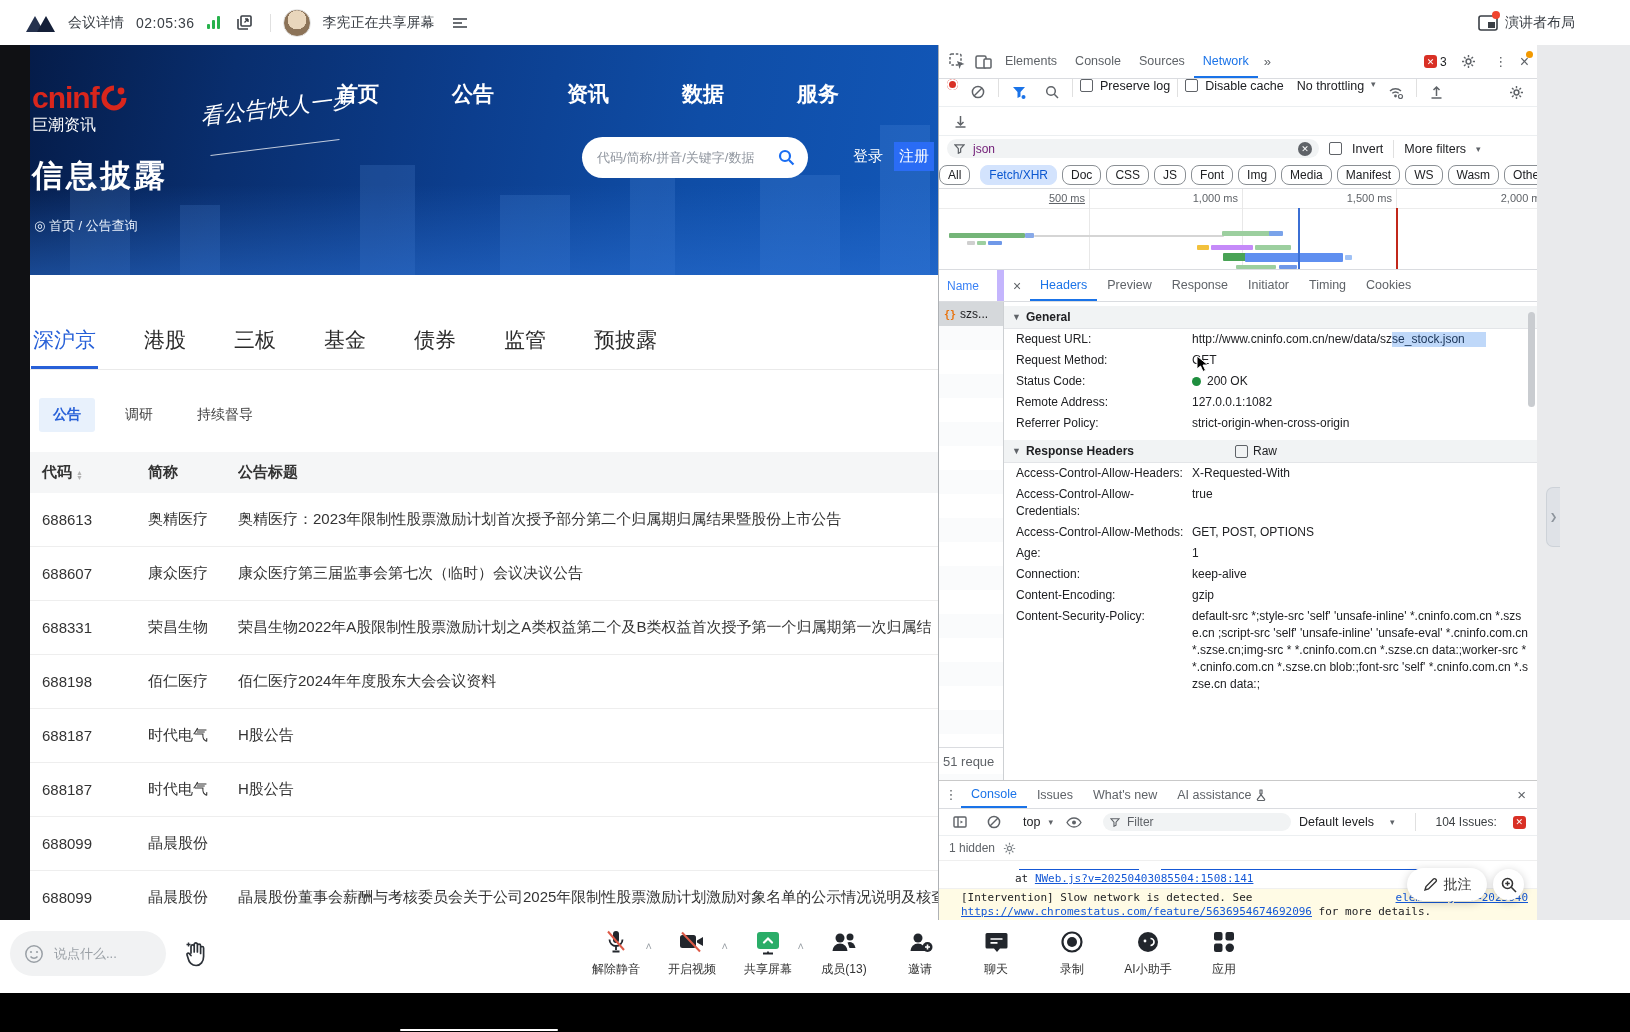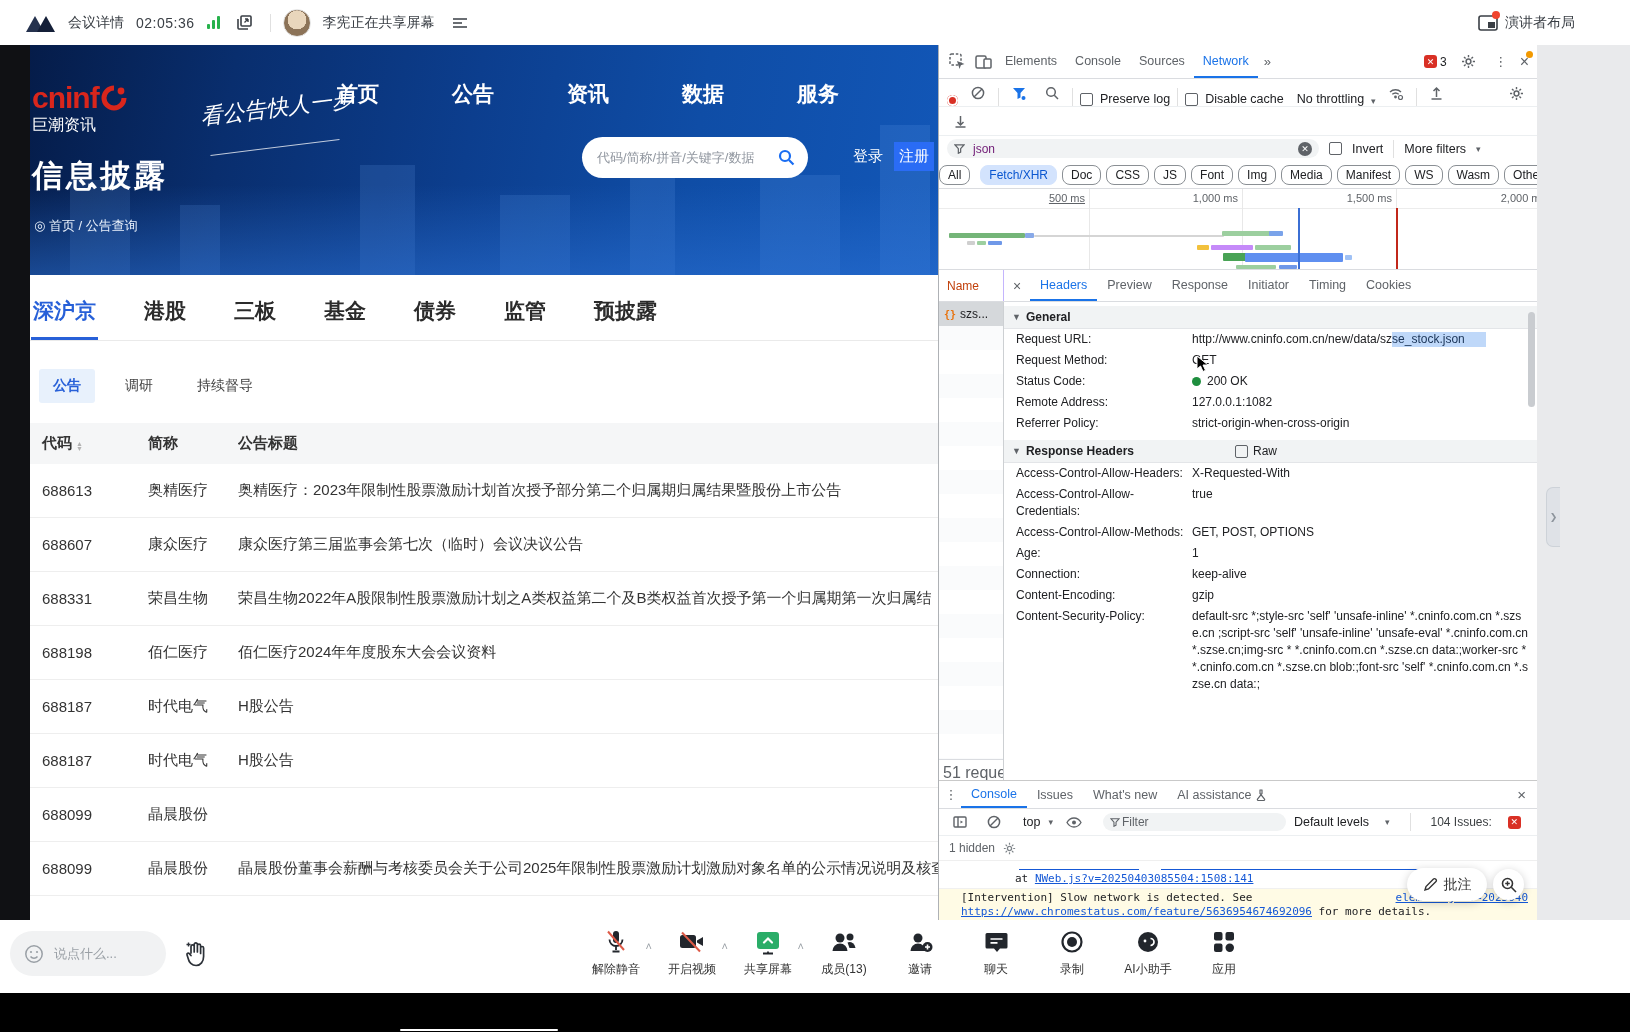--- a/index.html
+++ b/index.html
@@ -47,21 +47,21 @@
   .hero-title{position:absolute;left:2px;top:110px;color:#fff;font-size:31px;font-weight:bold;letter-spacing:3px;}
   .search-pill{position:absolute;left:552px;top:92px;width:226px;height:41px;background:#fff;border-radius:21px;
                display:flex;align-items:center;padding:0 13px;box-sizing:border-box;}
   .search-pill input{flex:1;border:none;outline:none;background:transparent;font-size:13px;color:#333;font-family:inherit;}
   .search-pill input::placeholder{color:#8f959e;}
   .login{position:absolute;left:823px;top:102px;color:#fff;font-size:15px;cursor:pointer;}
   .register{position:absolute;left:864px;top:97px;width:40px;height:29px;background:#2a6cf5;color:#fff;font-size:15px;
             display:flex;align-items:center;justify-content:center;cursor:pointer;}
   .crumb{position:absolute;left:4px;top:172px;color:#e8f0fb;font-size:13px;}
   .mtabs{display:flex;padding:22px 0 0 3px;border-bottom:1px solid #eaeaea;}
-  .mtab{font-size:21px;font-weight:bold;color:#2b2b2b;margin-right:48px;padding-bottom:15px;position:relative;cursor:pointer;}
+  .mtab{font-size:21px;font-weight:normal;color:#2b2b2b;margin-right:48px;padding-bottom:15px;position:relative;cursor:pointer;margin-top:29px;}
   .mtab.active{color:#2760d8;}
   .mtab.active::after{content:"";position:absolute;left:-2px;right:-2px;bottom:0;height:3px;background:#2760d8;}
   .stabs{display:flex;gap:16px;margin:28px 0 0 9px;align-items:center;}
   .stab{font-size:14px;color:#444;padding:8px 14px;border-radius:3px;cursor:pointer;}
   .stab.active{background:#e8f1fc;color:#2760d8;font-weight:bold;}
   .tbl{margin-top:20px;}
   .thead{display:flex;height:41px;background:#f5f6f7;align-items:center;font-size:15px;font-weight:bold;color:#333;}
   .c1{width:118px;padding-left:12px;box-sizing:border-box;}
   .c2{width:90px;}
   .c3{flex:1;white-space:nowrap;overflow:hidden;}
@@ -84,21 +84,21 @@
   .dt-tabbar{height:33px;display:flex;align-items:center;border-bottom:1px solid #dadce0;padding-left:5px;}
   .ibtn{width:26px;height:26px;display:flex;align-items:center;justify-content:center;cursor:pointer;color:#5f6368;flex:0 0 auto;}
   .dtab{padding:0 9px;height:33px;line-height:32px;font-size:12.5px;color:#5f6368;cursor:pointer;box-sizing:border-box;}
   .dtab.active{color:#1a73e8;border-bottom:2px solid #1a73e8;}
   .chev{font-size:13px;color:#5f6368;padding:0 6px;cursor:pointer;}
   .dt-tabbar .right{margin-left:auto;display:flex;align-items:center;gap:9px;padding-right:8px;}
   .errbadge{display:flex;align-items:center;gap:3px;cursor:pointer;}
   .errsq{width:13px;height:13px;background:#d93025;border-radius:3px;color:#fff;font-size:9px;display:flex;align-items:center;justify-content:center;}
   .xclose{position:relative;font-size:16px;color:#5f6368;cursor:pointer;line-height:16px;}
   .xclose .odot{position:absolute;right:-4px;top:-3px;width:7px;height:7px;border-radius:50%;background:#f29900;}
-  .dt-nettools{height:27px;display:flex;align-items:flex-end;gap:7px;padding:0 8px;border-bottom:1px solid #eceff1;}
+  .dt-nettools{height:27px;display:flex;align-items:flex-start;gap:7px;padding:0 8px;border-bottom:1px solid #eceff1;}
   .rec{width:11px;height:11px;border-radius:50%;background:#d93025;box-shadow:inset 0 0 0 2px #fff,inset 0 0 0 3px #d93025;cursor:pointer;}
   .cb{width:11px;height:11px;border:1px solid #5f6368;border-radius:2px;display:inline-block;cursor:pointer;flex:0 0 auto;}
   .lab{font-size:12.5px;color:#202124;white-space:nowrap;}
   .ddar{font-size:9px;color:#5f6368;}
   .dt-row2{height:28px;display:flex;align-items:center;padding-left:8px;border-bottom:1px solid #eceff1;}
   .dt-filterrow{height:25px;display:flex;align-items:center;gap:10px;padding:0 8px;}
   .fpill{width:372px;height:19px;background:#f1f3f4;border-radius:10px;display:flex;align-items:center;gap:6px;padding:0 7px;box-sizing:border-box;}
   .fpill input{flex:1;border:none;background:transparent;outline:none;font-size:12px;color:#701a75;font-family:inherit;}
   .clrx{width:14px;height:14px;border-radius:50%;background:#5f6368;color:#fff;font-size:9px;display:flex;align-items:center;justify-content:center;cursor:pointer;}
   .dt-chips{height:27px;display:flex;align-items:center;gap:5px;padding:0 0;border-bottom:1px solid #dadce0;}
@@ -106,52 +106,52 @@
   .chip{padding:2px 8px;border:1px solid #8a8f94;border-radius:8px;font-size:12px;color:#202124;cursor:pointer;white-space:nowrap;}
   .chip.active{background:#d3e3fd;border-color:#d3e3fd;color:#0b57d0;}
   .dt-timeline{height:80px;position:relative;border-bottom:1px solid #dadce0;overflow:hidden;}
   .tick{position:absolute;top:3px;font-size:11px;color:#5f6368;transform:translateX(-100%);white-space:nowrap;}
   .tband{position:absolute;left:0;right:0;top:0;height:19px;border-bottom:1px solid #ececec;}
   .gline{position:absolute;top:0;bottom:0;width:1px;background:#e8e8e8;}
   .wfbar{position:absolute;border-radius:1px;}
   .dcl{position:absolute;top:19px;bottom:0;width:2px;background:#3b6fd4;}
   .loadl{position:absolute;top:19px;bottom:0;width:2px;background:#c1271a;}
   .dt-splithead{height:31px;display:flex;border-bottom:1px solid #dadce0;align-items:stretch;}
-  .namehead{width:65px;border-right:1px solid #c4b5fd;display:flex;align-items:center;padding-left:8px;box-sizing:border-box;color:#c2410c;}
+  .namehead{width:65px;border-right:7px solid #c4b5fd;display:flex;align-items:center;padding-left:8px;box-sizing:border-box;color:#3b82f6;}
   .detailtabs{flex:1;display:flex;align-items:center;}
   .dx{width:26px;text-align:center;font-size:14px;color:#5f6368;cursor:pointer;}
   .ntab{padding:0 10px;height:31px;line-height:30px;font-size:12.5px;color:#5f6368;cursor:pointer;box-sizing:border-box;}
   .ntab.active{color:#1a73e8;border-bottom:2px solid #1a73e8;}
   .dt-body{display:flex;height:484px;}
   .namecol{width:65px;border-right:1px solid #cdd0d3;position:relative;box-sizing:border-box;
            background:repeating-linear-gradient(180deg,#fff 0 24px,#fafbfc 24px 48px);}
   .req{height:24px;display:flex;align-items:center;gap:4px;padding-left:5px;background:#d5d8db;cursor:pointer;font-size:12px;overflow:hidden;}
   .braces{color:#e8710a;font-weight:bold;font-size:10px;font-family:"DejaVu Sans Mono",monospace;}
-  .reqfoot{position:absolute;bottom:0;left:0;right:0;height:26px;background:#fff;border-top:1px solid #dadce0;
-           display:flex;align-items:center;padding-left:4px;font-size:16px;color:#5f6368;white-space:nowrap;overflow:hidden;}
+  .reqfoot{position:absolute;bottom:12px;left:0;right:0;height:26px;background:#fff;border-top:1px solid #dadce0;
+           display:flex;align-items:center;padding-left:4px;font-size:13px;color:#5f6368;white-space:nowrap;overflow:hidden;}
   .hpane{flex:1;overflow:hidden;position:relative;padding-top:4px;}
   .sechead{height:22px;background:#f1f3f4;display:flex;align-items:center;padding-left:8px;font-weight:bold;color:#202124;border-bottom:1px solid #e3e5e8;gap:5px;}
   .tri{font-size:9px;color:#5f6368;}
   .kv{display:flex;padding:2px 6px 2px 12px;line-height:17px;}
   .kv .k{width:176px;flex:0 0 176px;color:#202124;}
   .kv .v{flex:1;color:#202124;word-break:break-all;}
   .gdot{display:inline-block;width:9px;height:9px;border-radius:50%;background:#1e8e3e;margin-right:6px;vertical-align:-1px;}
   .urlsel{position:absolute;left:388px;top:30px;width:94px;height:15px;background:rgba(26,115,232,.28);pointer-events:none;}
   .vscroll{position:absolute;right:2px;top:10px;width:7px;height:95px;border-radius:4px;background:#c9ccd0;}
   .cursor{position:absolute;z-index:40;}
 
   
   .drawer{position:absolute;left:0;top:735px;width:599px;height:140px;background:#fff;border-top:1px solid #c9c9c9;box-sizing:border-box;}
   .drtabs{height:27px;display:flex;align-items:center;border-bottom:1px solid #dadce0;padding-left:2px;}
   .vdots{width:20px;text-align:center;color:#5f6368;font-size:13px;cursor:pointer;}
   .drtab{padding:0 10px;height:27px;line-height:26px;font-size:12.5px;color:#5f6368;cursor:pointer;display:flex;align-items:center;gap:4px;box-sizing:border-box;}
   .drtab.active{color:#1a73e8;border-bottom:2px solid #1a73e8;}
   .drtabs .dclose{margin-left:auto;padding-right:12px;font-size:15px;color:#5f6368;cursor:pointer;}
   .drtools{height:26px;display:flex;align-items:center;gap:8px;padding:0 8px;border-bottom:1px solid #eceff1;}
-  .cpill{width:198px;height:18px;background:#f1f3f4;border-radius:9px;display:flex;align-items:center;padding:0 7px;box-sizing:border-box;}
+  .cpill{width:198px;height:18px;background:#f1f3f4;border-radius:9px;display:flex;align-items:center;gap:5px;padding:0 7px;box-sizing:border-box;}
   .cpill input{flex:1;border:none;background:transparent;outline:none;font-size:12px;font-family:inherit;color:#202124;}
   .cpill input::placeholder{color:#5f6368;}
   .issues{margin-left:auto;display:flex;align-items:center;gap:16px;white-space:nowrap;color:#3c4043;cursor:pointer;}
   .msgsq{width:13px;height:12px;background:#1a73e8;border-radius:2px;color:#fff;font-size:8px;display:flex;align-items:center;justify-content:center;}
   .drhidden{height:24px;display:flex;align-items:center;gap:8px;padding-left:10px;border-bottom:1px solid #efefef;color:#5f6368;}
   .cmsgs{font-family:"DejaVu Sans Mono",monospace;font-size:11px;color:#202124;}
   .mclip{height:9px;overflow:hidden;padding-left:80px;display:flex;gap:22px;align-items:flex-end;}
   .mclip i{display:block;height:8px;border-bottom:1px solid #1558d6;}
   .mstack{padding:2px 0 3px 76px;border-bottom:1px solid #f0f0f0;}
   .clink{color:#1558d6;text-decoration:underline;cursor:pointer;}

